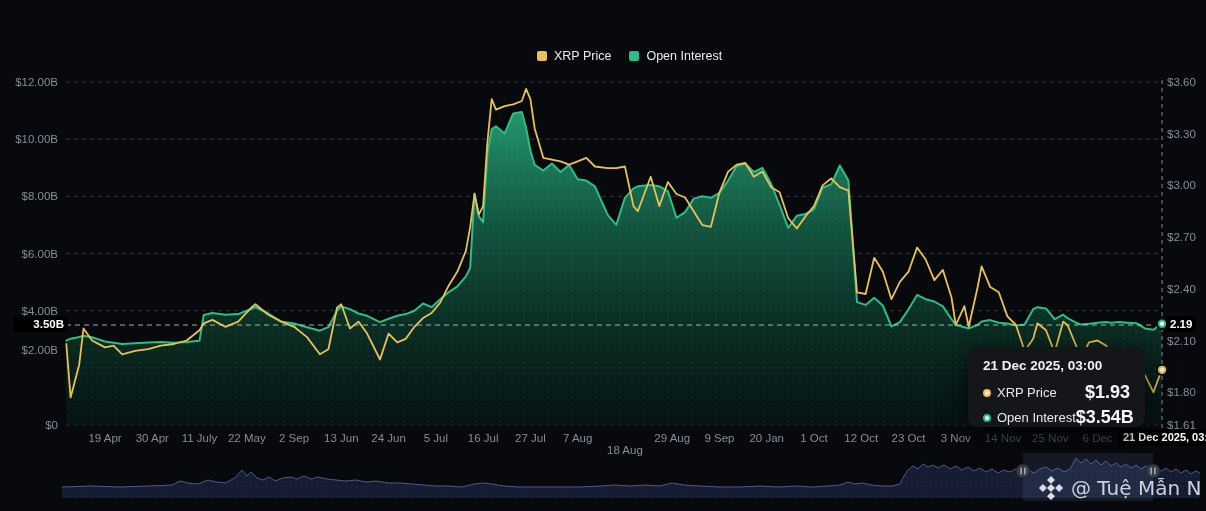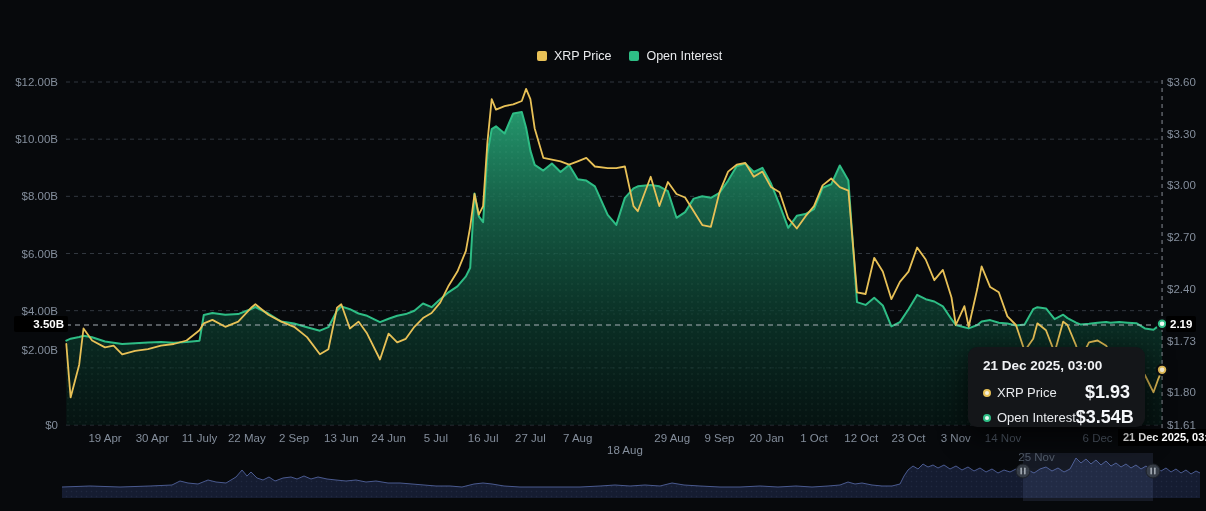--- a/index.html
+++ b/index.html
@@ -128,34 +128,46 @@
       <span class="tooltip-label">XRP Price</span>
       <span class="tooltip-value">$1.93</span>
     </div>
     <div class="tooltip-row">
       <span class="tooltip-dot" id="tdOI" style="border-color: rgb(46, 189, 133); background: rgb(233, 251, 242);"></span>
       <span class="tooltip-label">Open Interest</span>
       <span class="tooltip-value">$3.54B</span>
     </div>
   </div>
 
+  <div class="watermark">
+    <svg width="26" height="26" viewBox="0 0 24 24">
+      <g fill="#d9dde4">
+        <rect x="9.4" y="1.9" width="5.2" height="5.2" transform="rotate(45 12 4.5)"></rect>
+        <rect x="9.4" y="16.9" width="5.2" height="5.2" transform="rotate(45 12 19.5)"></rect>
+        <rect x="1.9" y="9.4" width="5.2" height="5.2" transform="rotate(45 4.5 12)"></rect>
+        <rect x="16.9" y="9.4" width="5.2" height="5.2" transform="rotate(45 19.5 12)"></rect>
+        <rect x="9.4" y="9.4" width="5.2" height="5.2" transform="rotate(45 12 12)"></rect>
+      </g>
+    </svg>
+    <span>@ Tuệ Mẫn N</span>
+  </div>
 
 <div class="axis-label" style="left: 0px; width: 58px; top: 75px; text-align: right;">$12.00B</div>
     <div class="axis-label" style="left: 0px; width: 58px; top: 132.167px; text-align: right;">$10.00B</div>
     <div class="axis-label" style="left: 0px; width: 58px; top: 189.333px; text-align: right;">$8.00B</div>
     <div class="axis-label" style="left: 0px; width: 58px; top: 246.5px; text-align: right;">$6.00B</div>
     <div class="axis-label" style="left: 0px; width: 58px; top: 303.667px; text-align: right;">$4.00B</div>
     <div class="axis-label" style="left: 0px; width: 58px; top: 343px; text-align: right;">$2.00B</div>
     <div class="axis-label" style="left: 0px; width: 58px; top: 418px; text-align: right;">$0</div>
     <div class="axis-label" style="left: 1167px; top: 75px;">$3.60</div>
     <div class="axis-label" style="left: 1167px; top: 126.709px;">$3.30</div>
     <div class="axis-label" style="left: 1167px; top: 178.417px;">$3.00</div>
     <div class="axis-label" style="left: 1167px; top: 230.126px;">$2.70</div>
     <div class="axis-label" style="left: 1167px; top: 281.834px;">$2.40</div>
-    <div class="axis-label" style="left: 1167px; top: 333.543px;">$1.73</div>
+    <div class="axis-label" style="left: 1167px; top: 333.543px;">$2.10</div>
     <div class="axis-label" style="left: 1167px; top: 385.251px;">$1.80</div>
     <div class="axis-label" style="left: 1167px; top: 418px;">$1.61</div>
     <div class="axis-label" style="left: 73px; width: 64px; top: 431px; text-align: center;">19 Apr</div>
     <div class="axis-label" style="left: 120.267px; width: 64px; top: 431px; text-align: center;">30 Apr</div>
     <div class="axis-label" style="left: 167.534px; width: 64px; top: 431px; text-align: center;">11 July</div>
     <div class="axis-label" style="left: 214.801px; width: 64px; top: 431px; text-align: center;">22 May</div>
     <div class="axis-label" style="left: 262.068px; width: 64px; top: 431px; text-align: center;">2 Sep</div>
     <div class="axis-label" style="left: 309.335px; width: 64px; top: 431px; text-align: center;">13 Jun</div>
     <div class="axis-label" style="left: 356.602px; width: 64px; top: 431px; text-align: center;">24 Jun</div>
     <div class="axis-label" style="left: 403.869px; width: 64px; top: 431px; text-align: center;">5 Jul</div>
@@ -164,15 +176,15 @@
     <div class="axis-label" style="left: 545.67px; width: 64px; top: 431px; text-align: center;">7 Aug</div>
     <div class="axis-label" style="left: 592.937px; width: 64px; top: 431px; text-align: center; margin-top: 12px;">18 Aug</div>
     <div class="axis-label" style="left: 640.204px; width: 64px; top: 431px; text-align: center;">29 Aug</div>
     <div class="axis-label" style="left: 687.471px; width: 64px; top: 431px; text-align: center;">9 Sep</div>
     <div class="axis-label" style="left: 734.738px; width: 64px; top: 431px; text-align: center;">20 Jan</div>
     <div class="axis-label" style="left: 782.005px; width: 64px; top: 431px; text-align: center;">1 Oct</div>
     <div class="axis-label" style="left: 829.272px; width: 64px; top: 431px; text-align: center;">12 Oct</div>
     <div class="axis-label" style="left: 876.539px; width: 64px; top: 431px; text-align: center;">23 Oct</div>
     <div class="axis-label" style="left: 923.806px; width: 64px; top: 431px; text-align: center;">3 Nov</div>
     <div class="axis-label dim" style="left: 971.073px; width: 64px; top: 431px; text-align: center;">14 Nov</div>
-    <div class="axis-label dim" style="left: 1018.34px; width: 64px; top: 450px; text-align: left;">25 Nov</div>
+    <div class="axis-label dim" style="left: 1018.34px; width: 64px; top: 431px; text-align: center;">25 Nov</div>
     <div class="axis-label dim" style="left: 1065.61px; width: 64px; top: 431px; text-align: center;">6 Dec</div>
   </div>
 
 </body></html>

